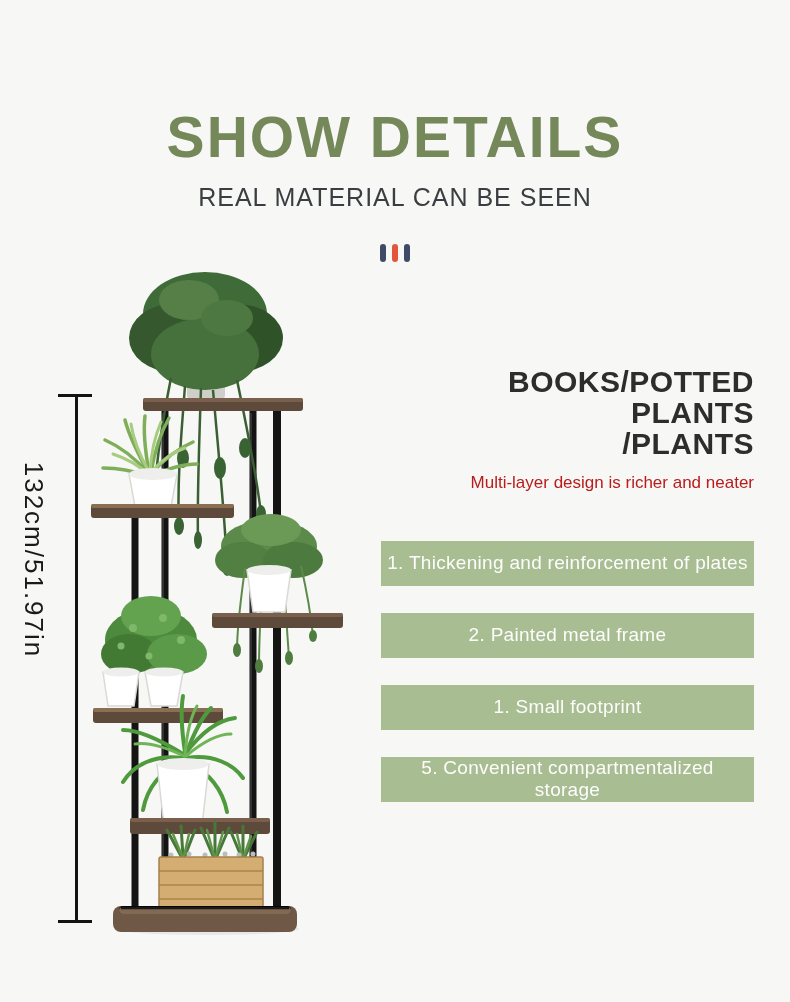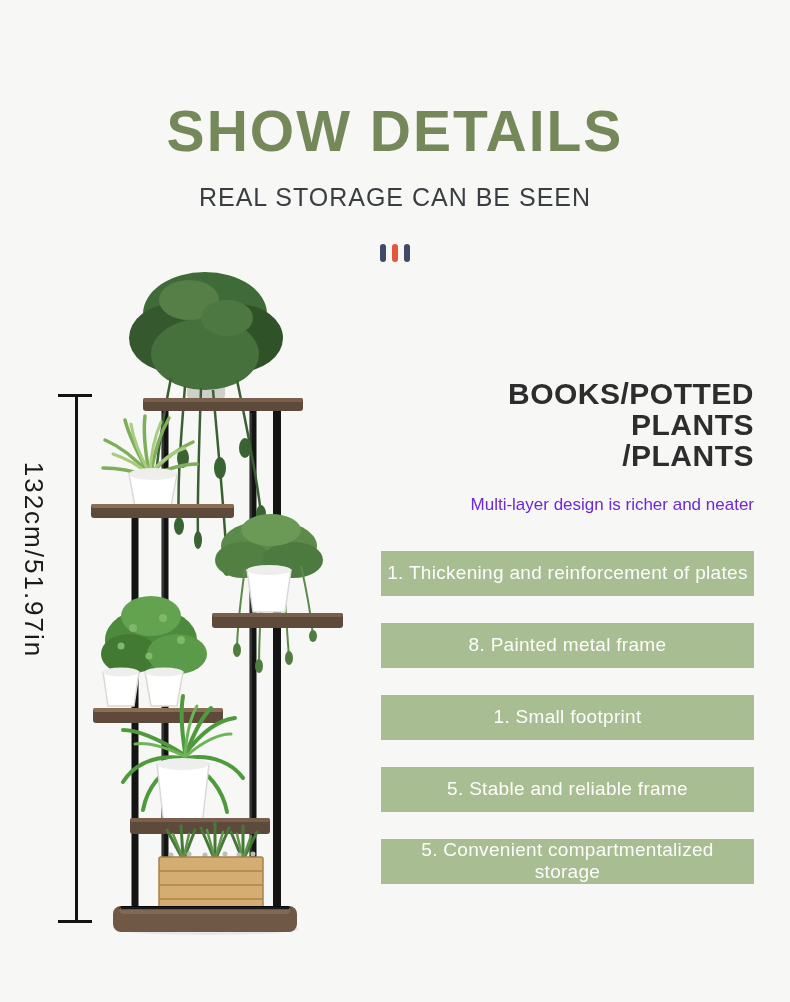--- a/index.html
+++ b/index.html
@@ -3,21 +3,21 @@
 <meta charset="utf-8">
 <style>
   html,body{margin:0;padding:0;}
   body{font-family:"Liberation Sans","DejaVu Sans",sans-serif;}
   .page{
     position:relative;width:790px;height:1002px;
     background:#f7f7f5;overflow:hidden;
   }
   
   .hero-title{
-    position:absolute;top:98px;left:0;width:790px;
+    position:absolute;top:104px;left:0;width:790px;
     text-align:center;font-size:57px;font-weight:700;
     letter-spacing:2px;color:#75885a;
   }
   .hero-subtitle{
     position:absolute;top:183px;left:0;width:790px;
     text-align:center;font-size:25px;font-weight:400;
     letter-spacing:1px;color:#3a3d42;
   }
   .divider{
     position:absolute;top:244px;left:0;width:790px;
@@ -32,44 +32,44 @@
   .dim-cap.top{top:394px;}
   .dim-cap.bottom{top:920px;}
   .dim-label{
     position:absolute;left:33px;top:560px;
     transform:translate(-50%,-50%) rotate(90deg);
     white-space:nowrap;font-size:26px;color:#1a1a1a;letter-spacing:2px;
   }
   
   .figure{position:absolute;left:85px;top:268px;width:262px;height:668px;}
   
-  .info{position:absolute;left:381px;top:378px;width:373px;}
+  .info{position:absolute;left:381px;top:366px;width:373px;}
   .info-heading{
     text-align:right;font-size:30px;font-weight:700;color:#2d2d2d;
     line-height:1.04;letter-spacing:0.5px;
   }
   .info-subheading{
-    text-align:right;font-size:17px;color:#6d28d9;margin-top:23px;
-  }
-  .feature-list{margin-top:36px;}
+    text-align:right;font-size:17px;color:#b91c1c;margin-top:13px;
+  }
+  .feature-list{margin-top:48px;}
   .feature-bar{
     width:373px;height:45px;margin-bottom:27px;
     background:#a9bd92;color:#fdfdfc;
     display:flex;align-items:center;justify-content:center;
     font-size:19px;letter-spacing:0.3px;box-sizing:border-box;padding:0 6px;
     text-align:center;
   }
 </style>
 </head>
 <body>
 
 <div class="page">
 
   <div class="hero-title">SHOW DETAILS</div>
-  <div class="hero-subtitle">REAL STORAGE CAN BE SEEN</div>
+  <div class="hero-subtitle">REAL MATERIAL CAN BE SEEN</div>
   <div class="divider">
     <span class="divider-bar navy"></span>
     <span class="divider-bar orange"></span>
     <span class="divider-bar navy"></span>
   </div>
 
   <div class="dim-cap top"></div>
   <div class="dim-line"></div>
   <div class="dim-cap bottom"></div>
   <div class="dim-label">132cm/51.97in</div>
@@ -279,20 +279,19 @@
   </div>
 
   <div class="info">
     <div class="info-heading">
       <div>BOOKS/POTTED PLANTS</div>
       <div>/PLANTS</div>
     </div>
     <div class="info-subheading">Multi-layer design is richer and neater</div>
     <div class="feature-list">
       <div class="feature-bar">1. Thickening and reinforcement of plates</div>
-      <div class="feature-bar">8. Painted metal frame</div>
+      <div class="feature-bar">2. Painted metal frame</div>
       <div class="feature-bar">1. Small footprint</div>
-      <div class="feature-bar">5. Stable and reliable frame</div>
       <div class="feature-bar">5. Convenient compartmentalized storage</div>
     </div>
   </div>
 
 </div>
 
 </body></html>

